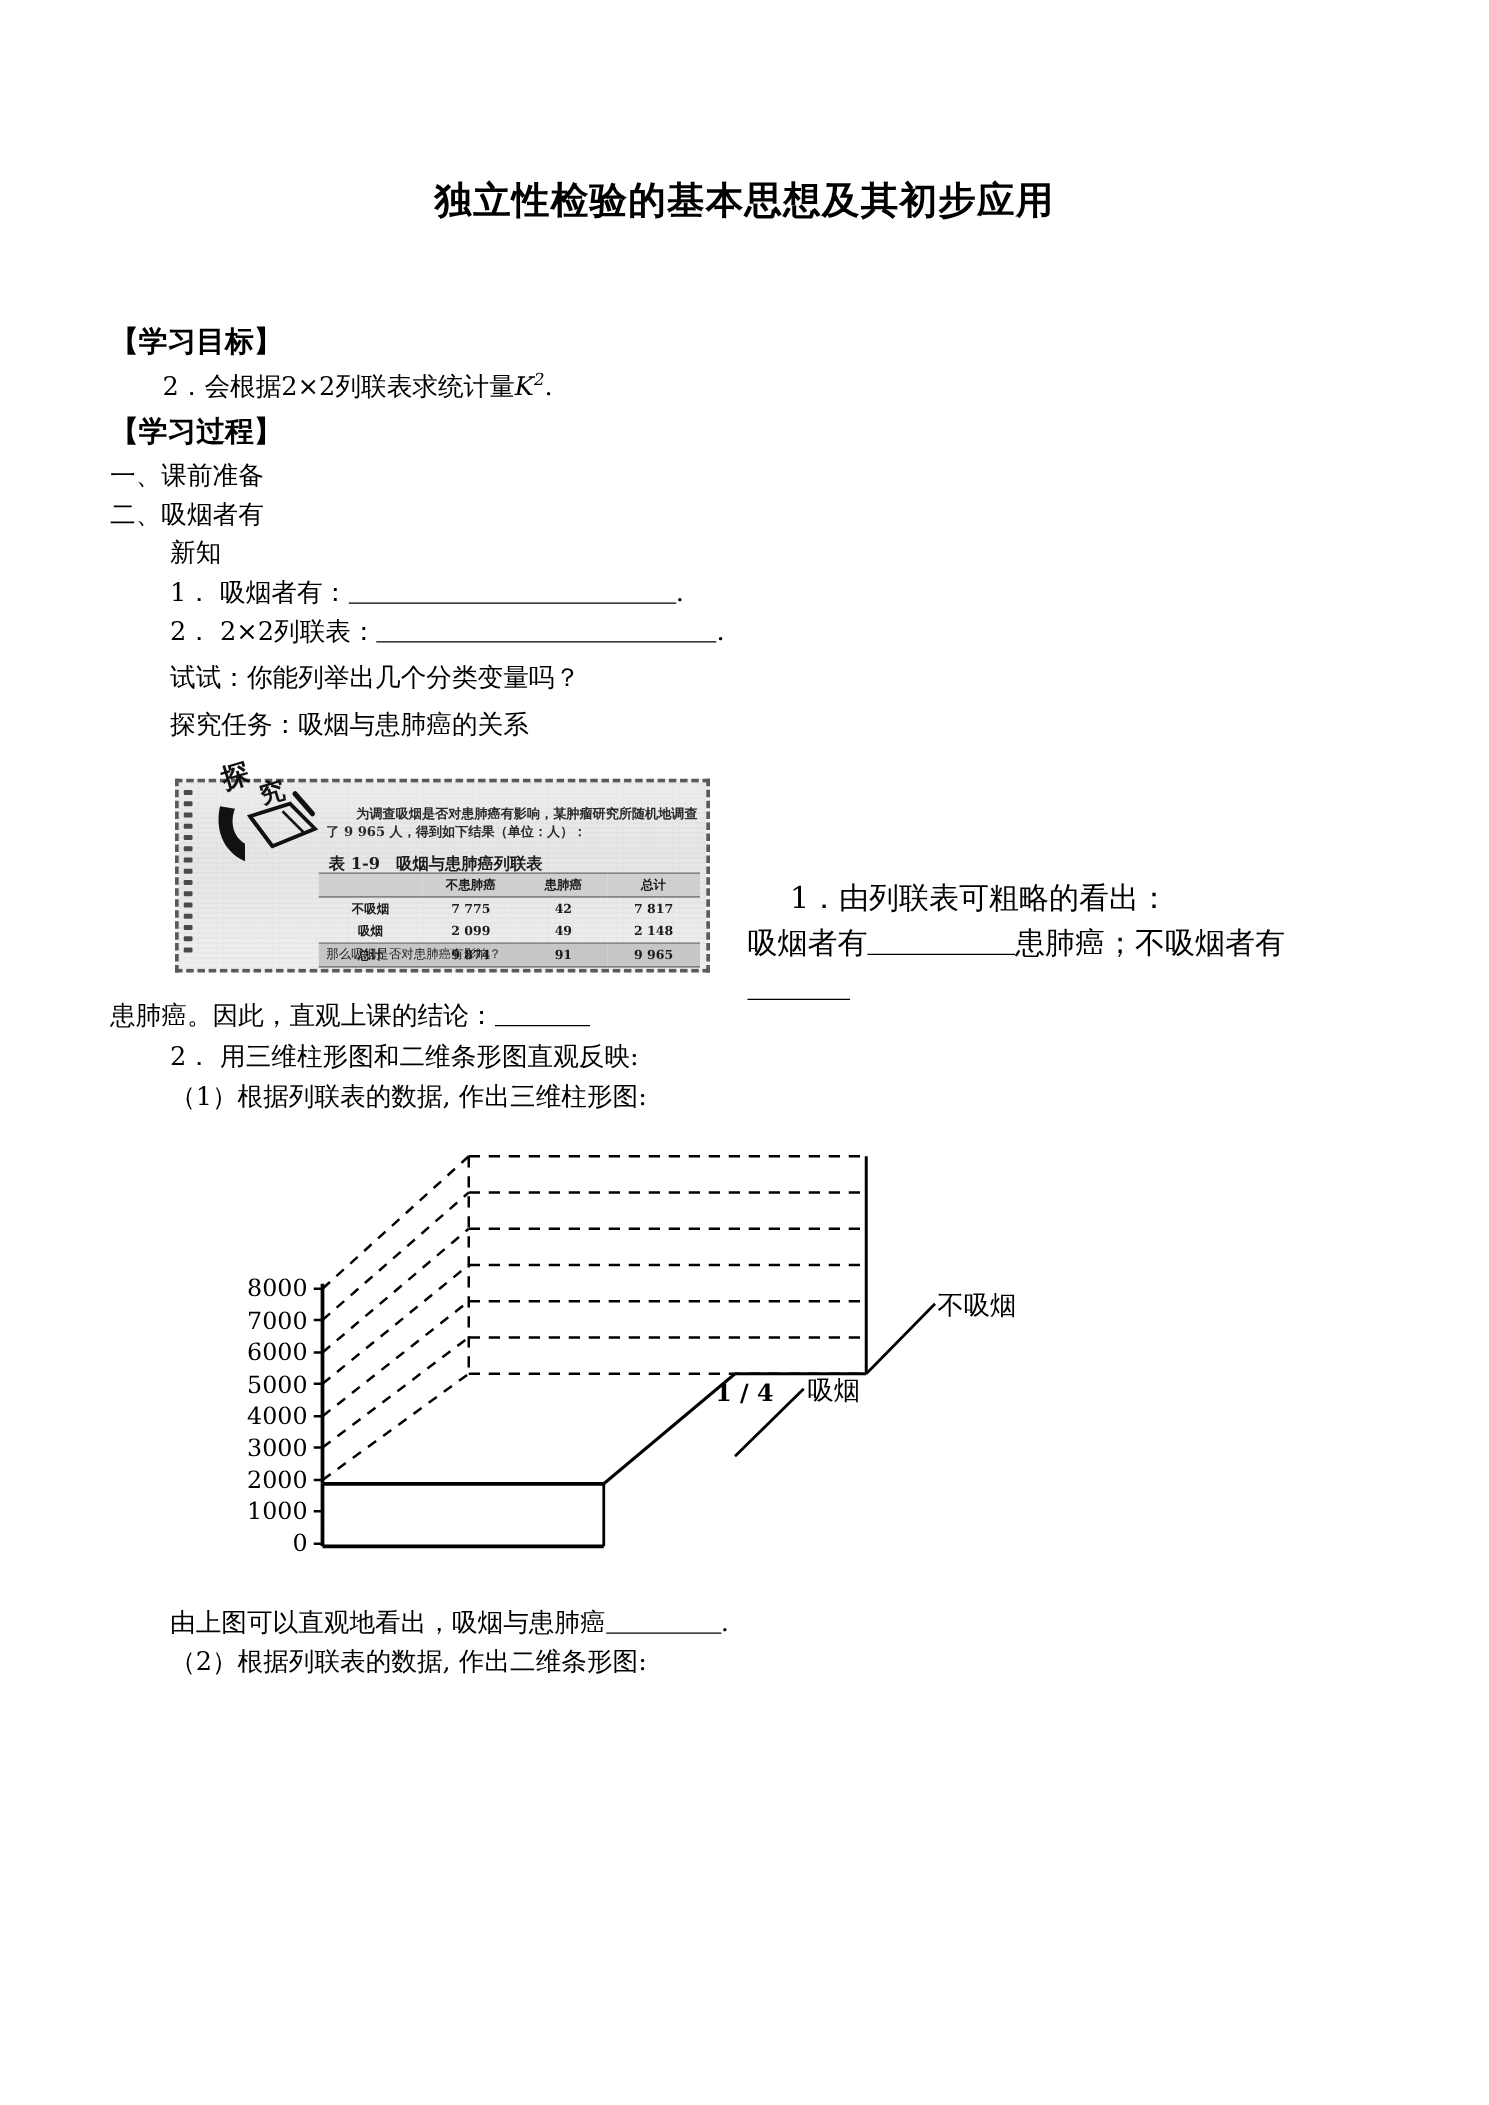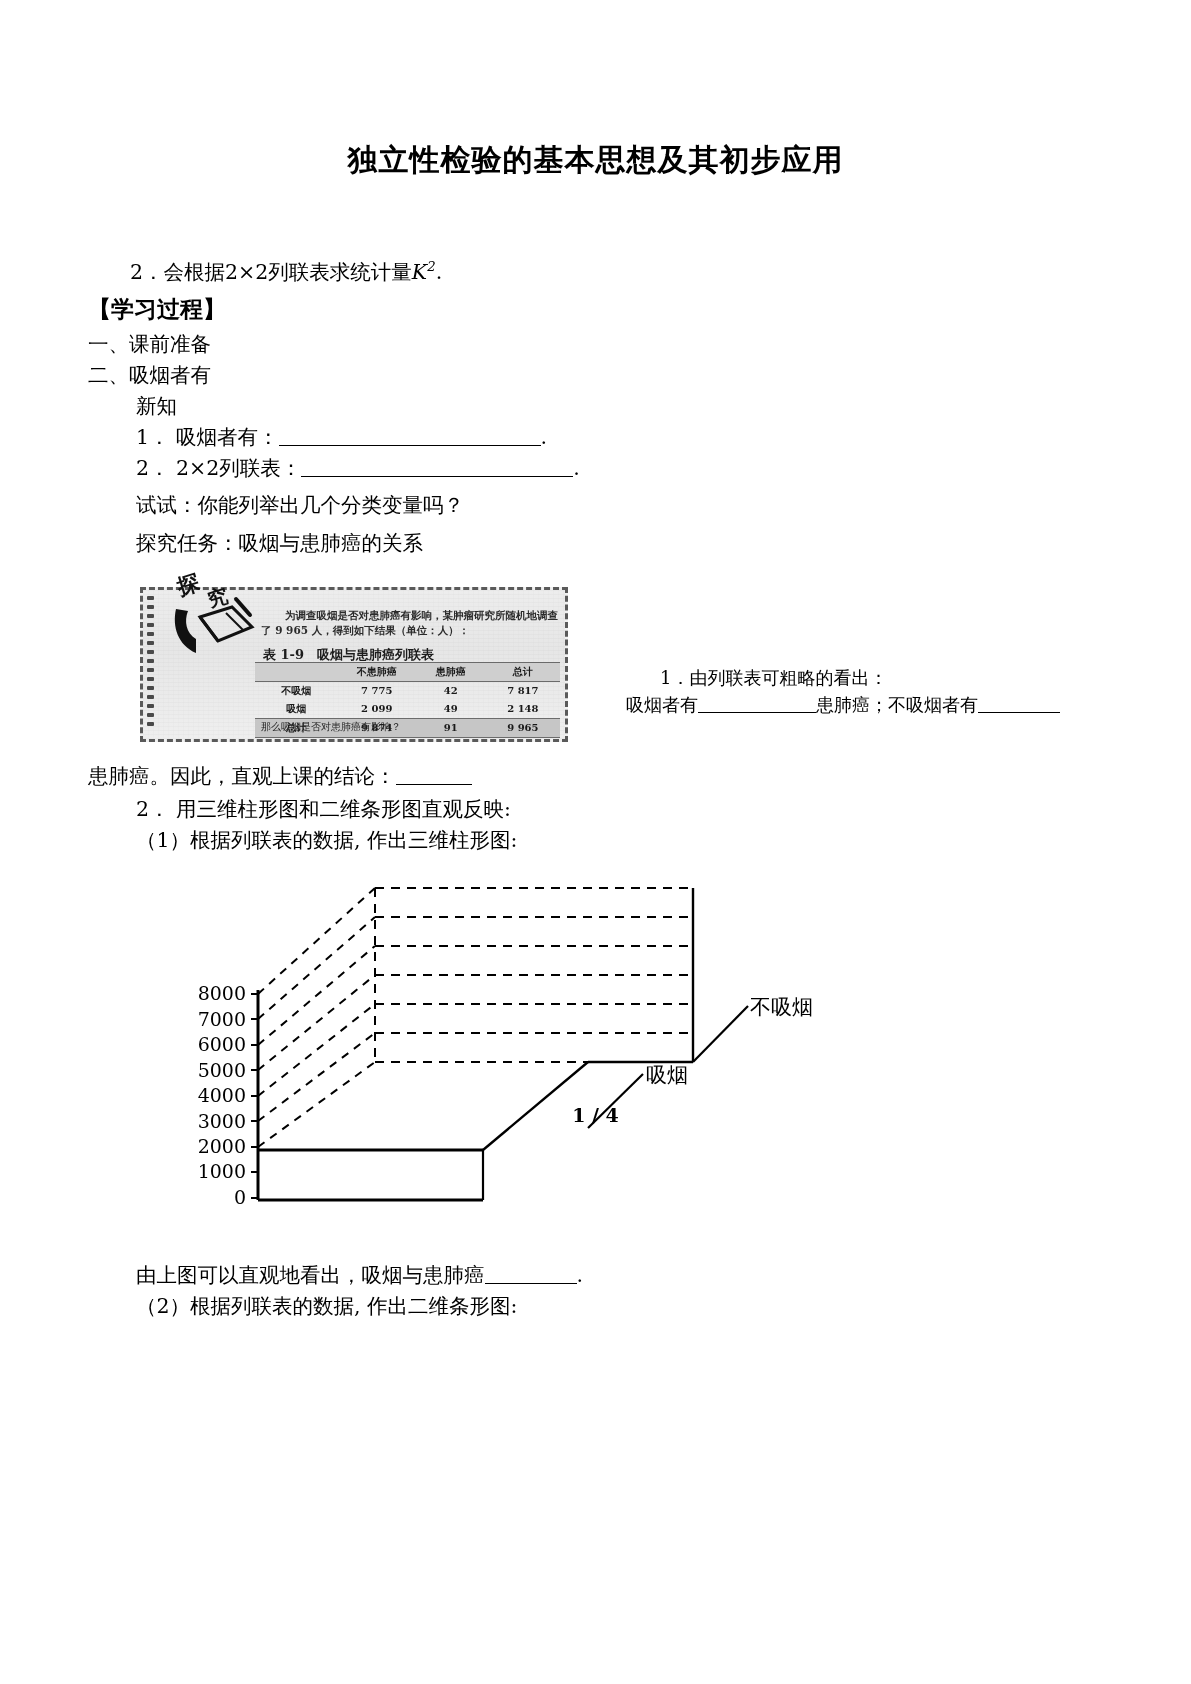--- a/index.html
+++ b/index.html
@@ -178,24 +178,24 @@
     position: absolute;
     left: 26px;
     top: 0px;
     width: 112px;
     height: 92px;
     z-index: 4;
   }
   
   .right-note {
     position: absolute;
-    left: 538px;
+    left: 510px;
     top: 95px;
     width: 440px;
-    font-size: 18px;
+    font-size: 24px;
     line-height: 1.5;
   }
   
   .chart3d {
     position: relative;
     margin: 22px 0 0 0;
     width: 1015px;
     height: 330px;
   }
   
@@ -211,20 +211,21 @@
   }
 </style>
 </head>
 <body>
 
 <div class="page">
   <div class="content">
 
     <h1 class="doc-title">独立性检验的基本思想及其初步应用</h1>
 
+    <div class="section-head">【学习目标】</div>
 
 
     <p class="para" style="text-indent:42px;">
       <span>2．</span><span>会根据</span><span class="math">2×2</span><span>列联表求统计量</span><span class="mvar">K</span><span class="sup">2</span><span>.</span>
     </p>
 
     <div class="section-head" style="margin-top:4px;">【学习过程】</div>
 
     <p class="para">一、课前准备</p>
     <p class="para">二、吸烟者有</p>
@@ -416,21 +417,21 @@
           <text x="558" y="204">吸烟</text>
         </g>
 
         <g font-family="DejaVu Sans, sans-serif" font-size="21" fill="#000" text-anchor="middle">
           <text x="262" y="354">不患肺癌</text>
           <text x="400" y="354">患肺癌</text>
         </g>
       </svg>
     </div>
 
-    <p class="para lvl3" style="margin-top:52px;">
+    <p class="para lvl3" style="margin-top:38px;">
       <span>由上图可以直观地看出，吸烟与患肺癌</span><span class="blank b-short"></span><span>.</span>
     </p>
 
     <p class="para lvl3">
       <span class="item-num">（2）</span><span>根据列联表的数据, 作出二维条形图:</span>
     </p>
 
   </div>
 
   <div class="footer">1 / 4</div>

